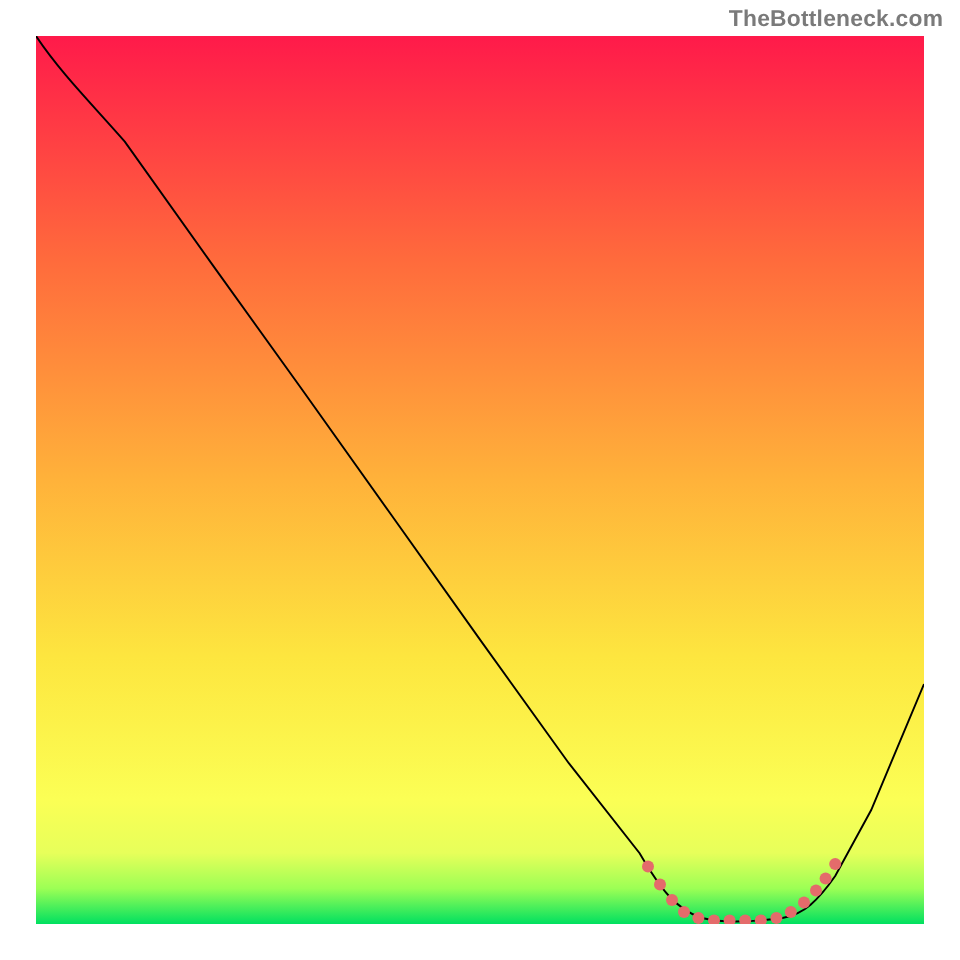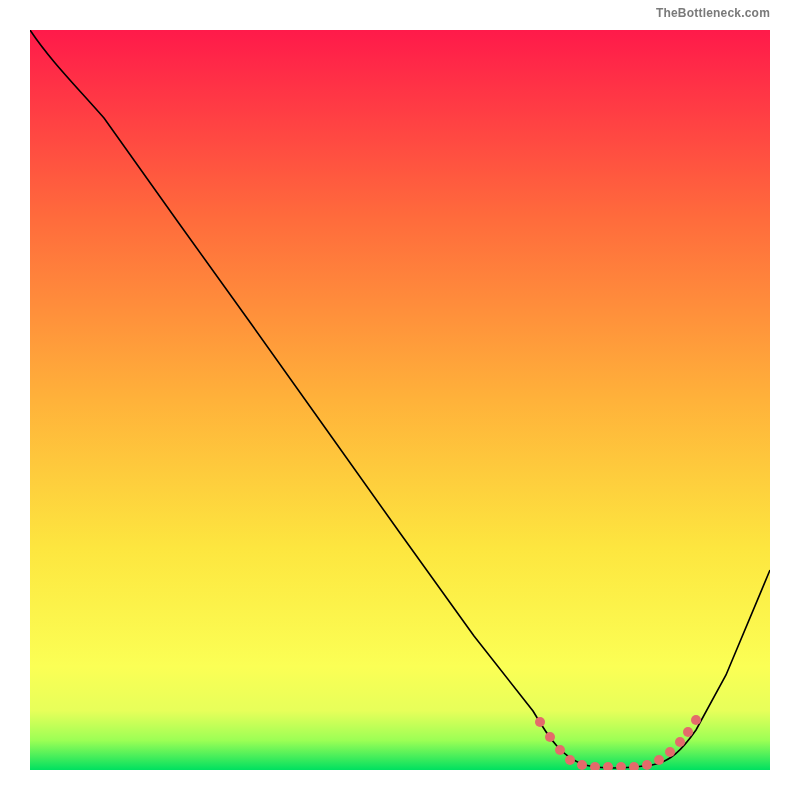--- a/index.html
+++ b/index.html
@@ -6,22 +6,22 @@
 body {
   width: 800px;
   height: 800px;
   background: #fff;
   font-family: Arial, sans-serif;
   position: relative;
 }
 .watermark {
   position: absolute;
   top: 6px;
-  right: 30px;
-  font-size: 12px;
+  right: 14px;
+  font-size: 19px;
   font-weight: bold;
   color: #7a7a7a;
   letter-spacing: 0.2px;
 }
 .plot {
   position: absolute;
   top: 30px;
   left: 30px;
   width: 740px;
   height: 740px;

